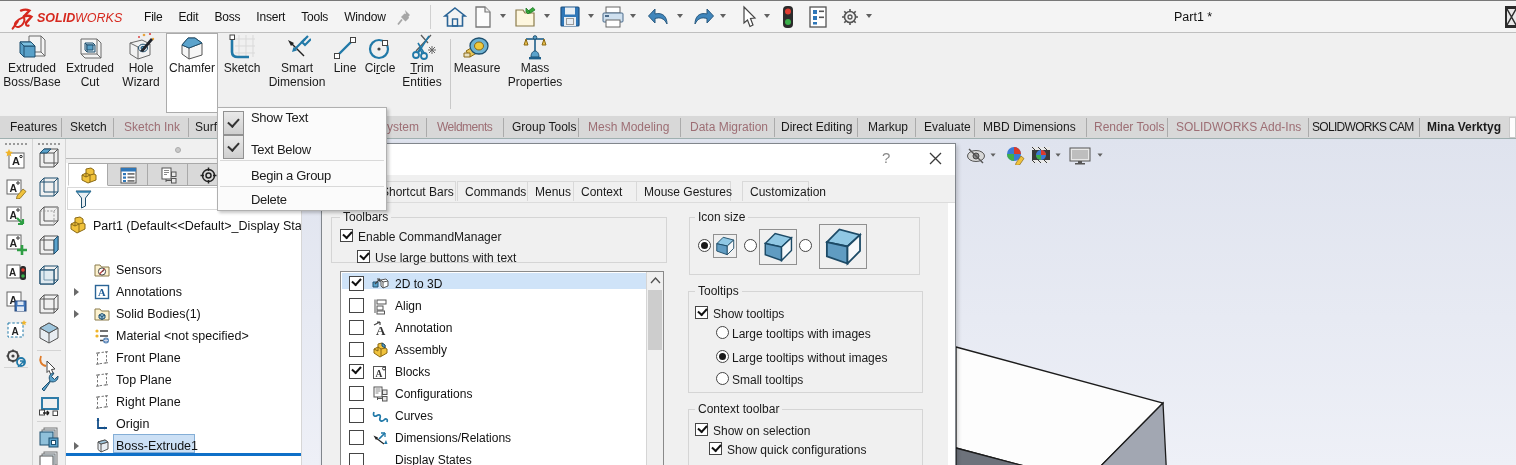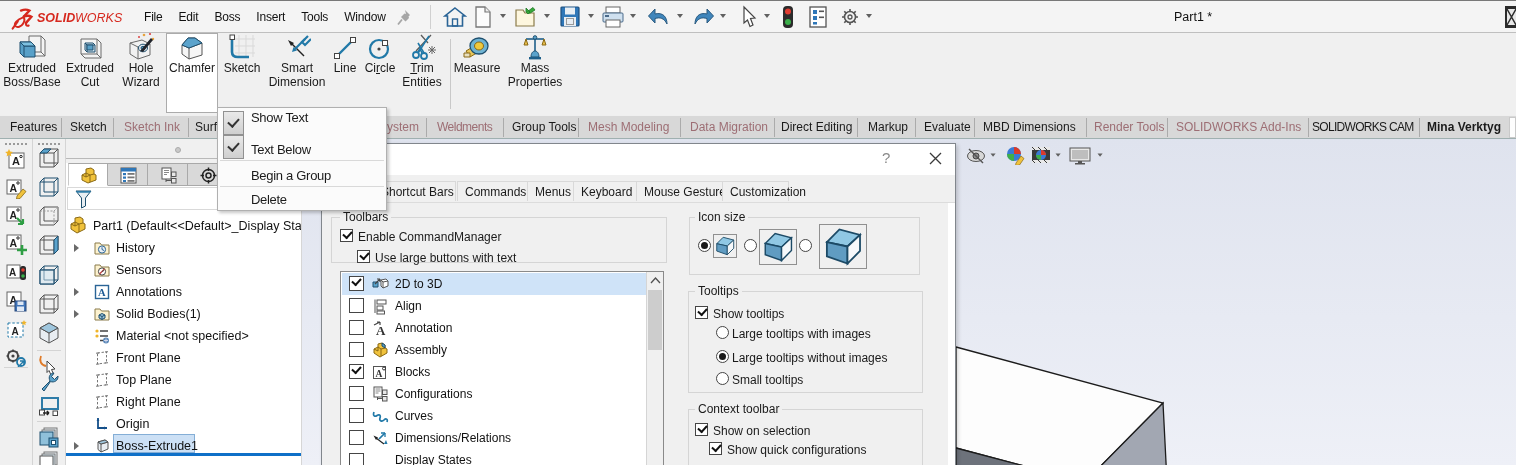--- a/index.html
+++ b/index.html
@@ -51,21 +51,21 @@
 #dtabs{position:absolute;left:0;top:31px;width:100%;height:28px;background:#f0f0f0;border-bottom:1px solid #dcdcdc;}
 .dtab{position:absolute;top:6px;height:20px;line-height:20px;font-size:12px;color:#1a1a1a;background:#f0f0f0;border:1px solid #d9d9d9;border-bottom:none;padding:0 7px;white-space:nowrap;}
 .grpbox{position:absolute;border:1px solid #d5d5d5;}
 .grplabel{position:absolute;font-size:12px;color:#1a1a1a;background:#f0f0f0;padding:0 3px;white-space:nowrap;}
 .cb{position:absolute;width:13px;height:13px;background:#fff;border:1px solid #454545;}
 .cb.chk:after{content:"";position:absolute;left:2px;top:1px;width:7px;height:4px;border-left:2px solid #111;border-bottom:2px solid #111;transform:rotate(-48deg);}
 .rb{position:absolute;width:13px;height:13px;border-radius:50%;background:#fff;border:1px solid #454545;}
 .rb.sel:after{content:"";position:absolute;left:2px;top:2px;width:7px;height:7px;border-radius:50%;background:#1a1a1a;}
 .dlabel{position:absolute;font-size:12px;color:#1a1a1a;white-space:nowrap;}
 #listbox{position:absolute;left:18px;top:127px;width:324px;height:205px;background:#fff;border:1px solid #8a8a8a;overflow:hidden;}
-.lrow{position:absolute;left:1px;width:305px;height:22px;}
+.lrow{position:absolute;left:1px;width:305px;height:16px;}
 .lrow .ttxt{position:absolute;left:53px;top:4px;font-size:12px;color:#111;white-space:nowrap;}
 .lrow .cb{left:7px;top:3px;width:15px;height:15px;}
 .lrow .licn{position:absolute;left:30px;top:3px;width:17px;height:17px;}
 #lscroll{position:absolute;right:0;top:0;width:17px;height:203px;background:#f0f0f0;border-left:1px solid #d5d5d5;}
 
 #ctxmenu{position:absolute;left:217px;top:107px;width:170px;height:104px;background:#fbfbfb;border:1px solid #b0b0b0;box-shadow:2px 2px 3px rgba(0,0,0,0.22);}
 .mbtn{position:absolute;left:5px;width:21px;height:24px;background:linear-gradient(180deg,#e9e9e9,#cfcfcf);border:1px solid #919191;}
 .mbtn:after{content:"";position:absolute;left:4px;top:6px;width:9px;height:5px;border-left:2px solid #333;border-bottom:2px solid #333;transform:rotate(-48deg);}
 .mitem{position:absolute;left:33px;font-size:13px;letter-spacing:-0.3px;color:#1c1c1c;white-space:nowrap;}
 .msep{position:absolute;left:2px;width:164px;height:1px;background:#d9d9d9;}
@@ -529,29 +529,20 @@
           <path d="M1 1 L16 1 L15 2.8 L2 2.8 Z" fill="#2e7ca8"></path>
         </svg>
     </div>
     <div class="trow" style="top:76px">
       <svg class="ticn" style="left:3px;top:1px;width:18px;height:18px" viewBox="0 0 18 18">
           <path d="M2 8 L6 6 L6 2 L11 1 L14 3 L14 7 L16 8 L16 13 L8 17 L2 13 Z" fill="#f0c23c" stroke="#8a6914"></path>
           <path d="M6 6 L10 8 L10 16 M10 8 L14 7 M2 8 L6 10 L6 6 M6 10 L10 8" fill="none" stroke="#8a6914"></path>
         </svg>
       <div class="ttxt" style="left:27px">Part1  (Default&lt;&lt;Default&gt;_Display Stat</div>
     </div>
-    <div class="trow" style="top:98px">
-        <div class="arr"></div>
-      <svg class="ticn" viewBox="0 0 16 16">
-          <path d="M1 3 L6 3 L7.5 5 L15 5 L15 14 L1 14 Z" fill="#fdf2cf" stroke="#8a7b4a"></path>
-          <circle cx="8" cy="9.5" r="3.6" fill="#e8eef4" stroke="#2a6496"></circle>
-          <path d="M8 7.3 L8 9.5 L10 10.5" stroke="#2a6496" fill="none"></path>
-        </svg>
-      <div class="ttxt">History</div>
-    </div>
     <div class="trow" style="top:120px">
       <svg class="ticn" viewBox="0 0 16 16">
           <path d="M1 3 L6 3 L7.5 5 L15 5 L15 14 L1 14 Z" fill="#fdf2cf" stroke="#8a7b4a"></path>
           <circle cx="8" cy="9.5" r="3.6" fill="#fff" stroke="#444"></circle>
           <path d="M5.5 12 L10.5 7" stroke="#c04040" stroke-width="1.2"></path>
           <path d="M8 9.5 L10 8.5" stroke="#444"></path>
         </svg>
       <div class="ttxt">Sensors</div>
     </div>
     <div class="trow" style="top:142px">
@@ -625,23 +616,23 @@
     <div id="dtitle"></div>
     <div class="abs" style="left:626px;top:0;width:7px;height:332px;background:#fff"></div>
     <div id="dhelp">?</div>
     <svg class="abs" style="left:607px;top:8px" width="13" height="13" viewBox="0 0 13 13">
         <path d="M1 1 L12 12 M12 1 L1 12" stroke="#3a3a3a" stroke-width="1.3"></path>
       </svg>
     <div id="dtabs">
       <span class="dtab" style="left:20px;width:114px;text-align:left;padding-left:38px">Shortcut Bars</span>
       <span class="dtab" style="left:135px;width:71px">Commands</span>
       <span class="dtab" style="left:205px;width:47px">Menus</span>
-      <span class="dtab" style="left:251px;width:64px">Keyboard</span>
+      <span class="dtab" style="left:251px;width:64px">Context</span>
       <span class="dtab" style="left:314px;width:95px">Mouse Gestures</span>
-      <span class="dtab" style="left:400px;width:67px">Customization</span>
+      <span class="dtab" style="left:420px;width:67px">Customization</span>
     </div>
     <div class="grpbox" style="left:9px;top:73px;width:336px;height:46px"></div>
     <div class="grplabel" style="left:18px;top:66px">Toolbars</div>
     <div class="cb chk" style="left:18px;top:85px"></div>
     <div class="dlabel" style="left:36px;top:86px">Enable CommandManager</div>
     <div class="cb chk" style="left:35px;top:106px"></div>
     <div class="dlabel" style="left:53px;top:107px">Use large buttons with text</div>
     <div id="listbox">
       <div class="lrow" style="top:1px;background:#cfe3f8">
         <div class="cb chk"></div>

